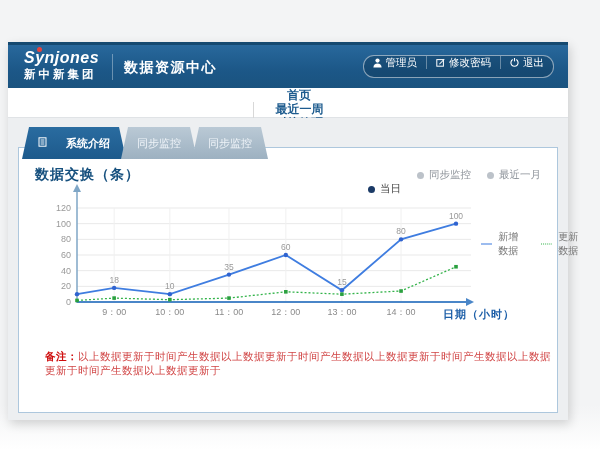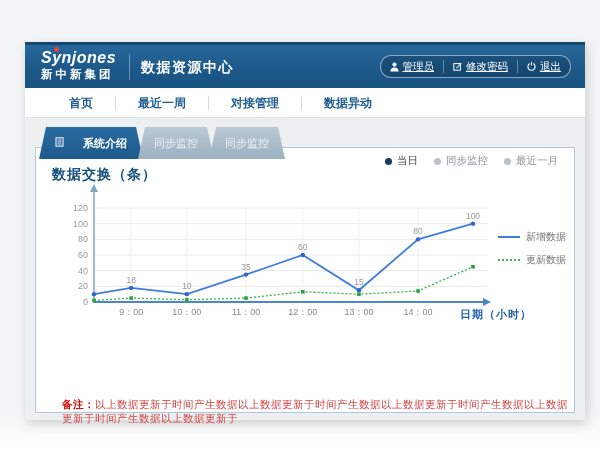--- a/index.html
+++ b/index.html
@@ -2,47 +2,47 @@
 <html><head>
 <meta charset="utf-8">
 <style>
   html,body{margin:0;padding:0;}
   body{
     width:600px;height:450px;position:relative;overflow:hidden;
     font-family:"Liberation Sans","DejaVu Sans",sans-serif;
     background:linear-gradient(180deg,#f3f4f5 0%,#f3f4f5 90%,#ffffff 100%);
   }
   .window{
-    position:absolute;left:25px;top:42px;width:560px;height:378px;
+    position:absolute;left:8px;top:42px;width:560px;height:378px;
     background:#ec4899;box-shadow:2px 4px 10px rgba(0,0,0,.16);
   }
   
   .header{
     position:absolute;left:0;top:0;width:100%;height:46px;box-sizing:border-box;
     background:linear-gradient(180deg,#28689c 0%,#1c5787 60%,#1a537f 100%);
     border-top:3px solid #154970;
   }
   .logo{position:absolute;left:16px;top:4px;color:#fff;}
   .brand{font-size:16px;font-weight:bold;font-style:italic;letter-spacing:.5px;position:relative;line-height:18px;}
   .brand .dot{position:absolute;width:5px;height:5px;border-radius:50%;background:#e8423c;top:-2px;left:13px;}
   .company{font-size:11.5px;font-weight:bold;letter-spacing:3px;line-height:14px;}
   .logo-divider{position:absolute;left:104px;top:9px;height:26px;width:1px;background:rgba(255,255,255,.35);}
   .sys-title{position:absolute;left:116px;top:14px;color:#fff;font-size:14px;font-weight:bold;letter-spacing:1.5px;}
   .user-menu{
-    position:absolute;right:14px;top:10px;height:21px;display:flex;align-items:center;
+    position:absolute;right:14px;top:10px;height:21px;display:flex;
     background:rgba(8,38,66,.28);border:1px solid rgba(255,255,255,.5);border-radius:11px;
-    color:#fff;font-size:10.5px;text-decoration:underline;
+    color:#fff;font-size:10.5px;
   }
   .user-menu .um-item{display:flex;align-items:center;gap:4px;padding:0 9px;height:13px;cursor:pointer;}
   .user-menu .um-item + .um-item{border-left:1px solid rgba(255,255,255,.35);}
   .um-icon svg{display:block;}
   
   .nav{
     position:absolute;left:0;top:46px;width:100%;height:30px;box-sizing:border-box;
-    background:#fff;border-bottom:1px solid #e0e3e6;display:flex;align-items:center;padding-left:22px;
+    background:#fff;border-bottom:1px solid #e0e3e6;display:flex;align-items:center;padding-left:22px;flex-direction:column;
   }
   .nav-item{
     font-size:12px;font-weight:bold;color:#1e5c8f;padding:0 22px;cursor:pointer;position:relative;line-height:14px;
   }
   .nav-item + .nav-item{border-left:1px solid #d8d8d8;}
   
   .content{position:absolute;left:0;top:76px;width:100%;bottom:0;background:#edeff1;}
   .tabs{position:absolute;left:14px;top:9px;display:flex;z-index:2;}
   .tab{
     height:32px;line-height:21px;font-size:11px;padding:0 16px;cursor:pointer;
@@ -52,29 +52,29 @@
   .tab.active{background:linear-gradient(180deg,#2a6ca0,#1d5a8c);color:#fff;font-weight:bold;}
   .tab.inactive{background:linear-gradient(180deg,#bac9d5,#9db1c1);color:#eef3f8;margin-left:-5px;}
   .card{
     position:absolute;left:10px;right:10px;top:29px;bottom:7px;
     background:#fff;border:1px solid #adc7dd;
   }
   
   .range-group{position:absolute;top:6px;right:16px;display:flex;gap:16px;align-items:center;font-size:10.5px;}
   .range-opt{display:flex;align-items:center;gap:5px;cursor:pointer;color:#8c9299;}
   .range-opt .rdot{width:7px;height:7px;border-radius:50%;background:#bcc2c9;}
-  .range-opt.selected{color:#444;}
+  .range-opt.selected{color:#444;margin-top:28px;}
   .range-opt.selected .rdot{background:#1b3a66;}
   .ylabel{position:absolute;left:16px;top:18px;font-size:14px;font-weight:bold;color:#16507e;letter-spacing:1px;}
   .xlabel{position:absolute;left:424px;top:159px;font-size:11px;font-weight:bold;color:#1d5fa8;letter-spacing:1px;}
   .chart-svg{position:absolute;left:0;top:0;}
-  .legend{position:absolute;left:462px;top:82px;display:flex;flex-direction:column;gap:9px;font-size:10px;color:#777;}
+  .legend{position:absolute;left:462px;top:82px;display:flex;flex-direction:row;gap:22px;font-size:10px;color:#777;}
   .legend-row{display:flex;align-items:center;gap:6px;}
   .legend-row svg{display:block;}
-  .note{position:absolute;left:26px;top:202px;font-size:10.5px;color:#d14545;letter-spacing:.5px;margin-top:48px;}
+  .note{position:absolute;left:26px;top:202px;font-size:10.5px;color:#d14545;letter-spacing:.5px;}
   .note .note-prefix{color:#cf0e0e;font-weight:bold;}
 </style>
 </head>
 <body>
 
 <div class="window">
 
   <div class="header">
     <div class="logo">
       <div class="brand">

